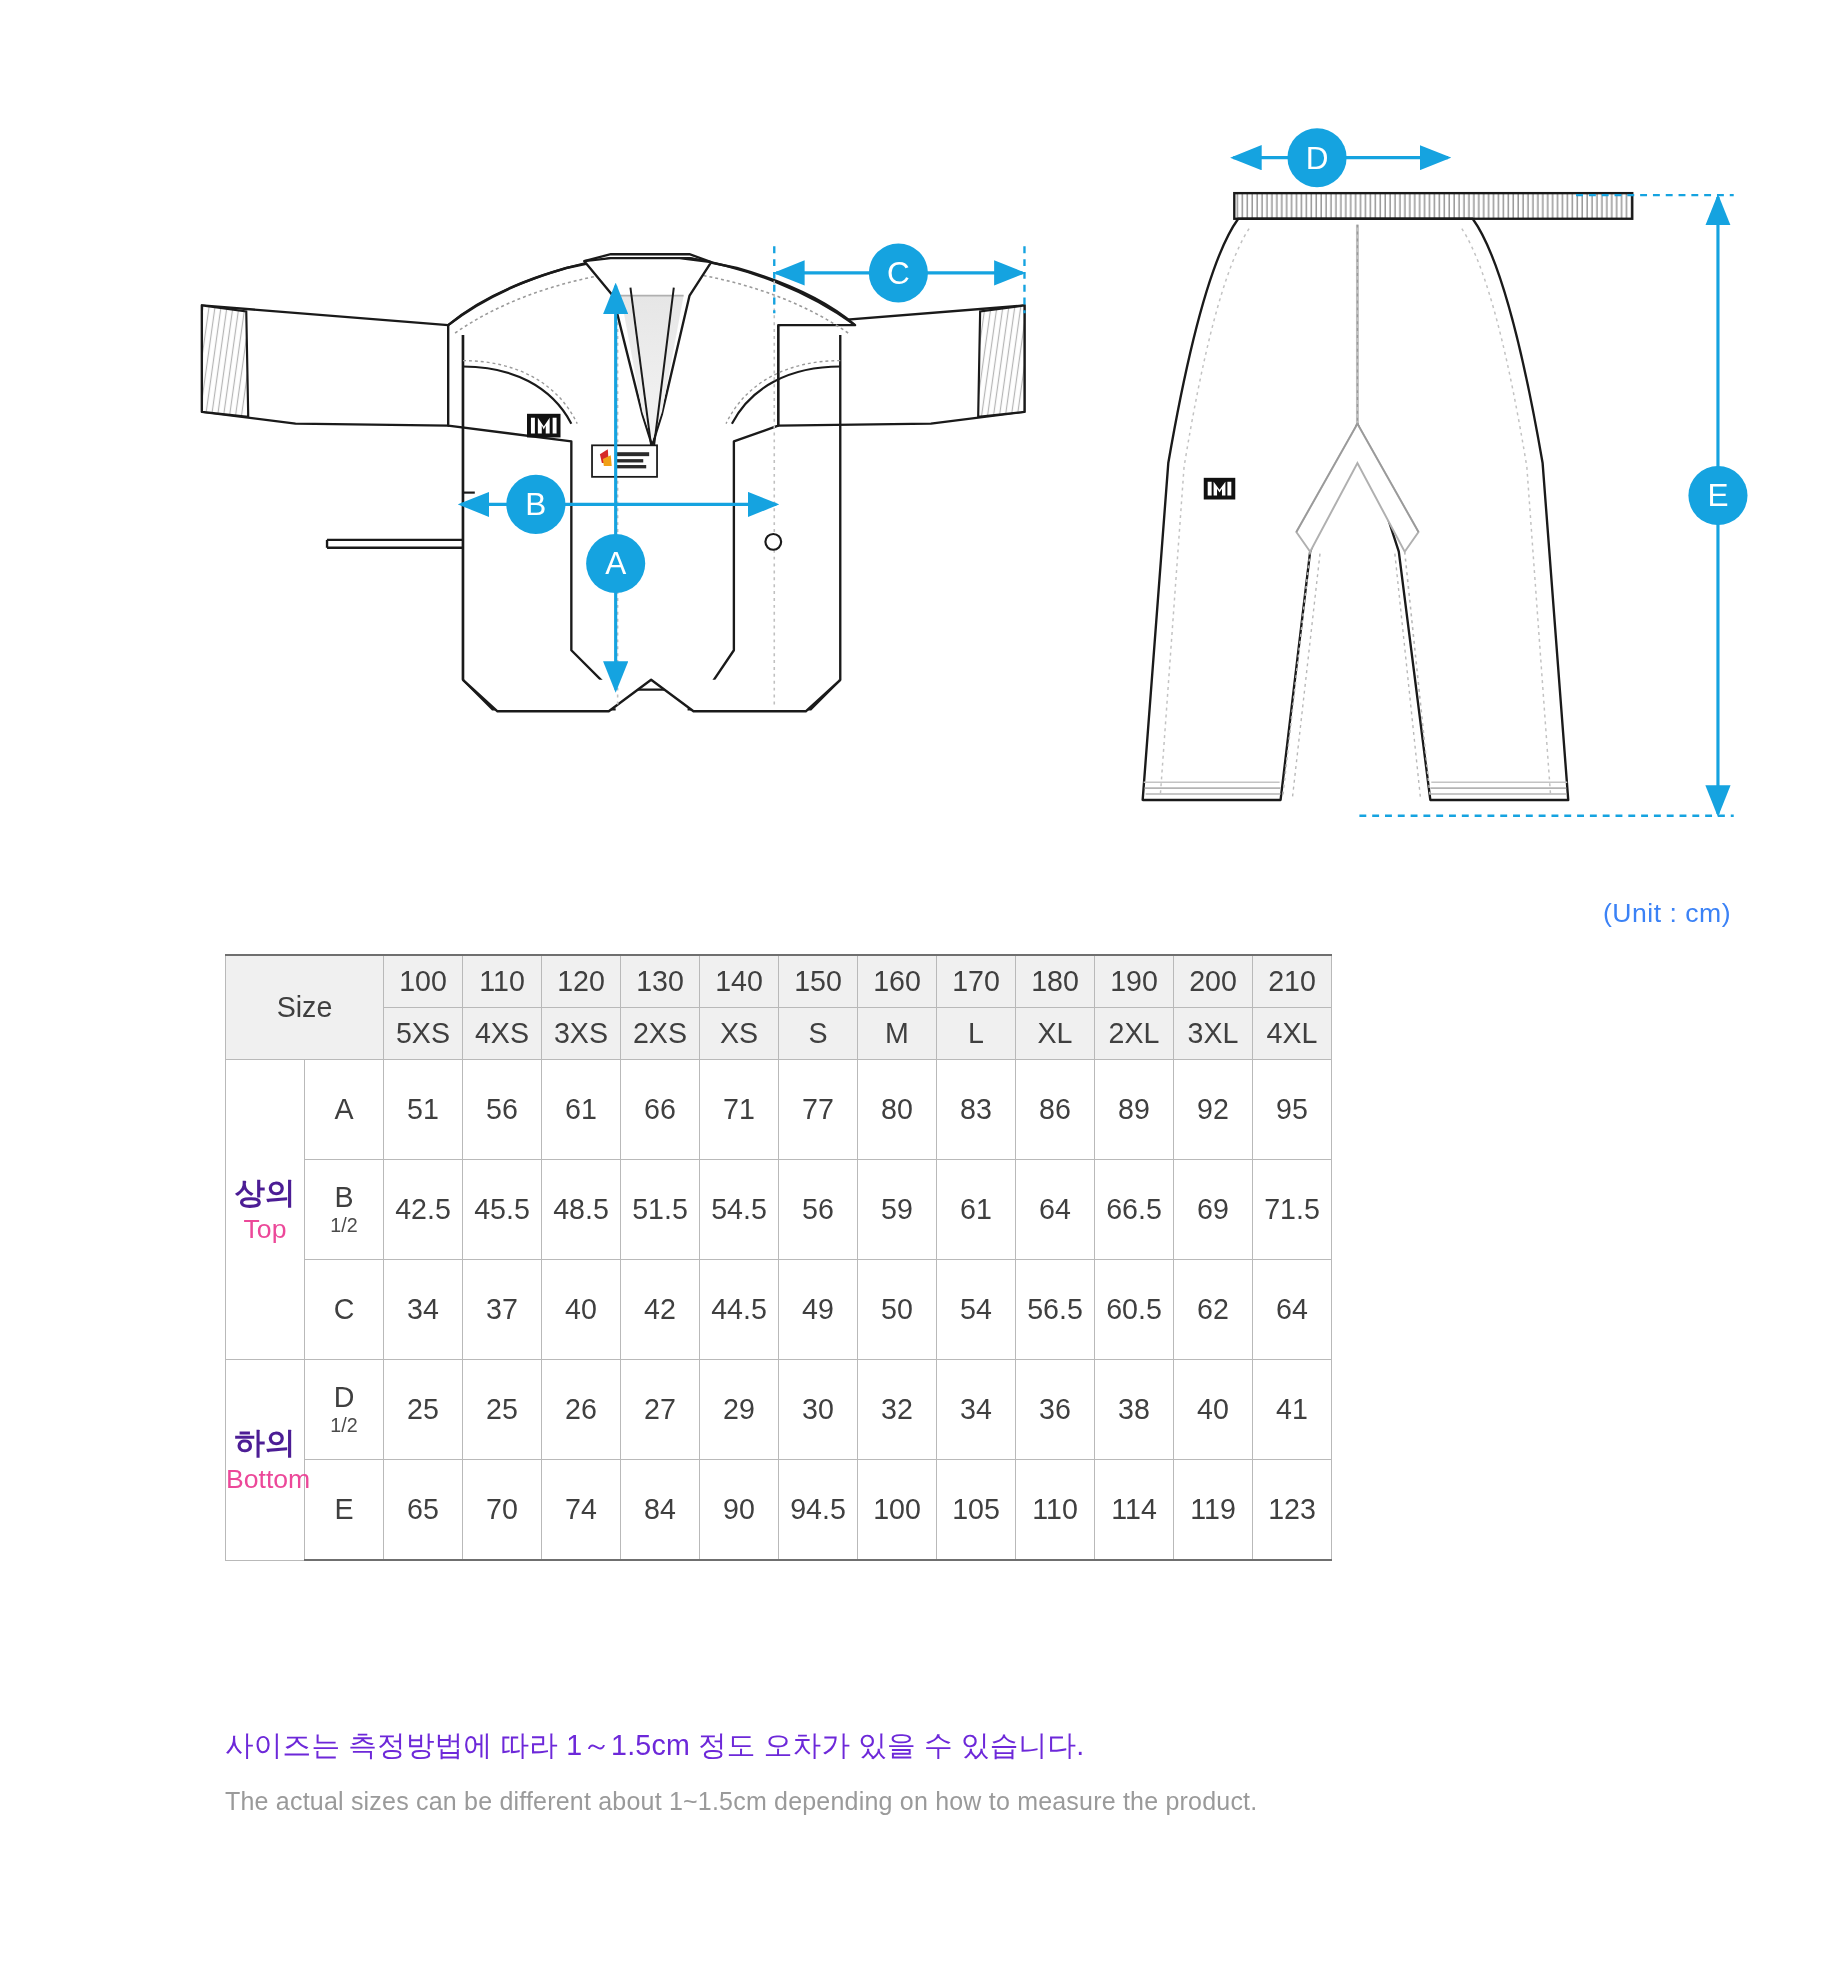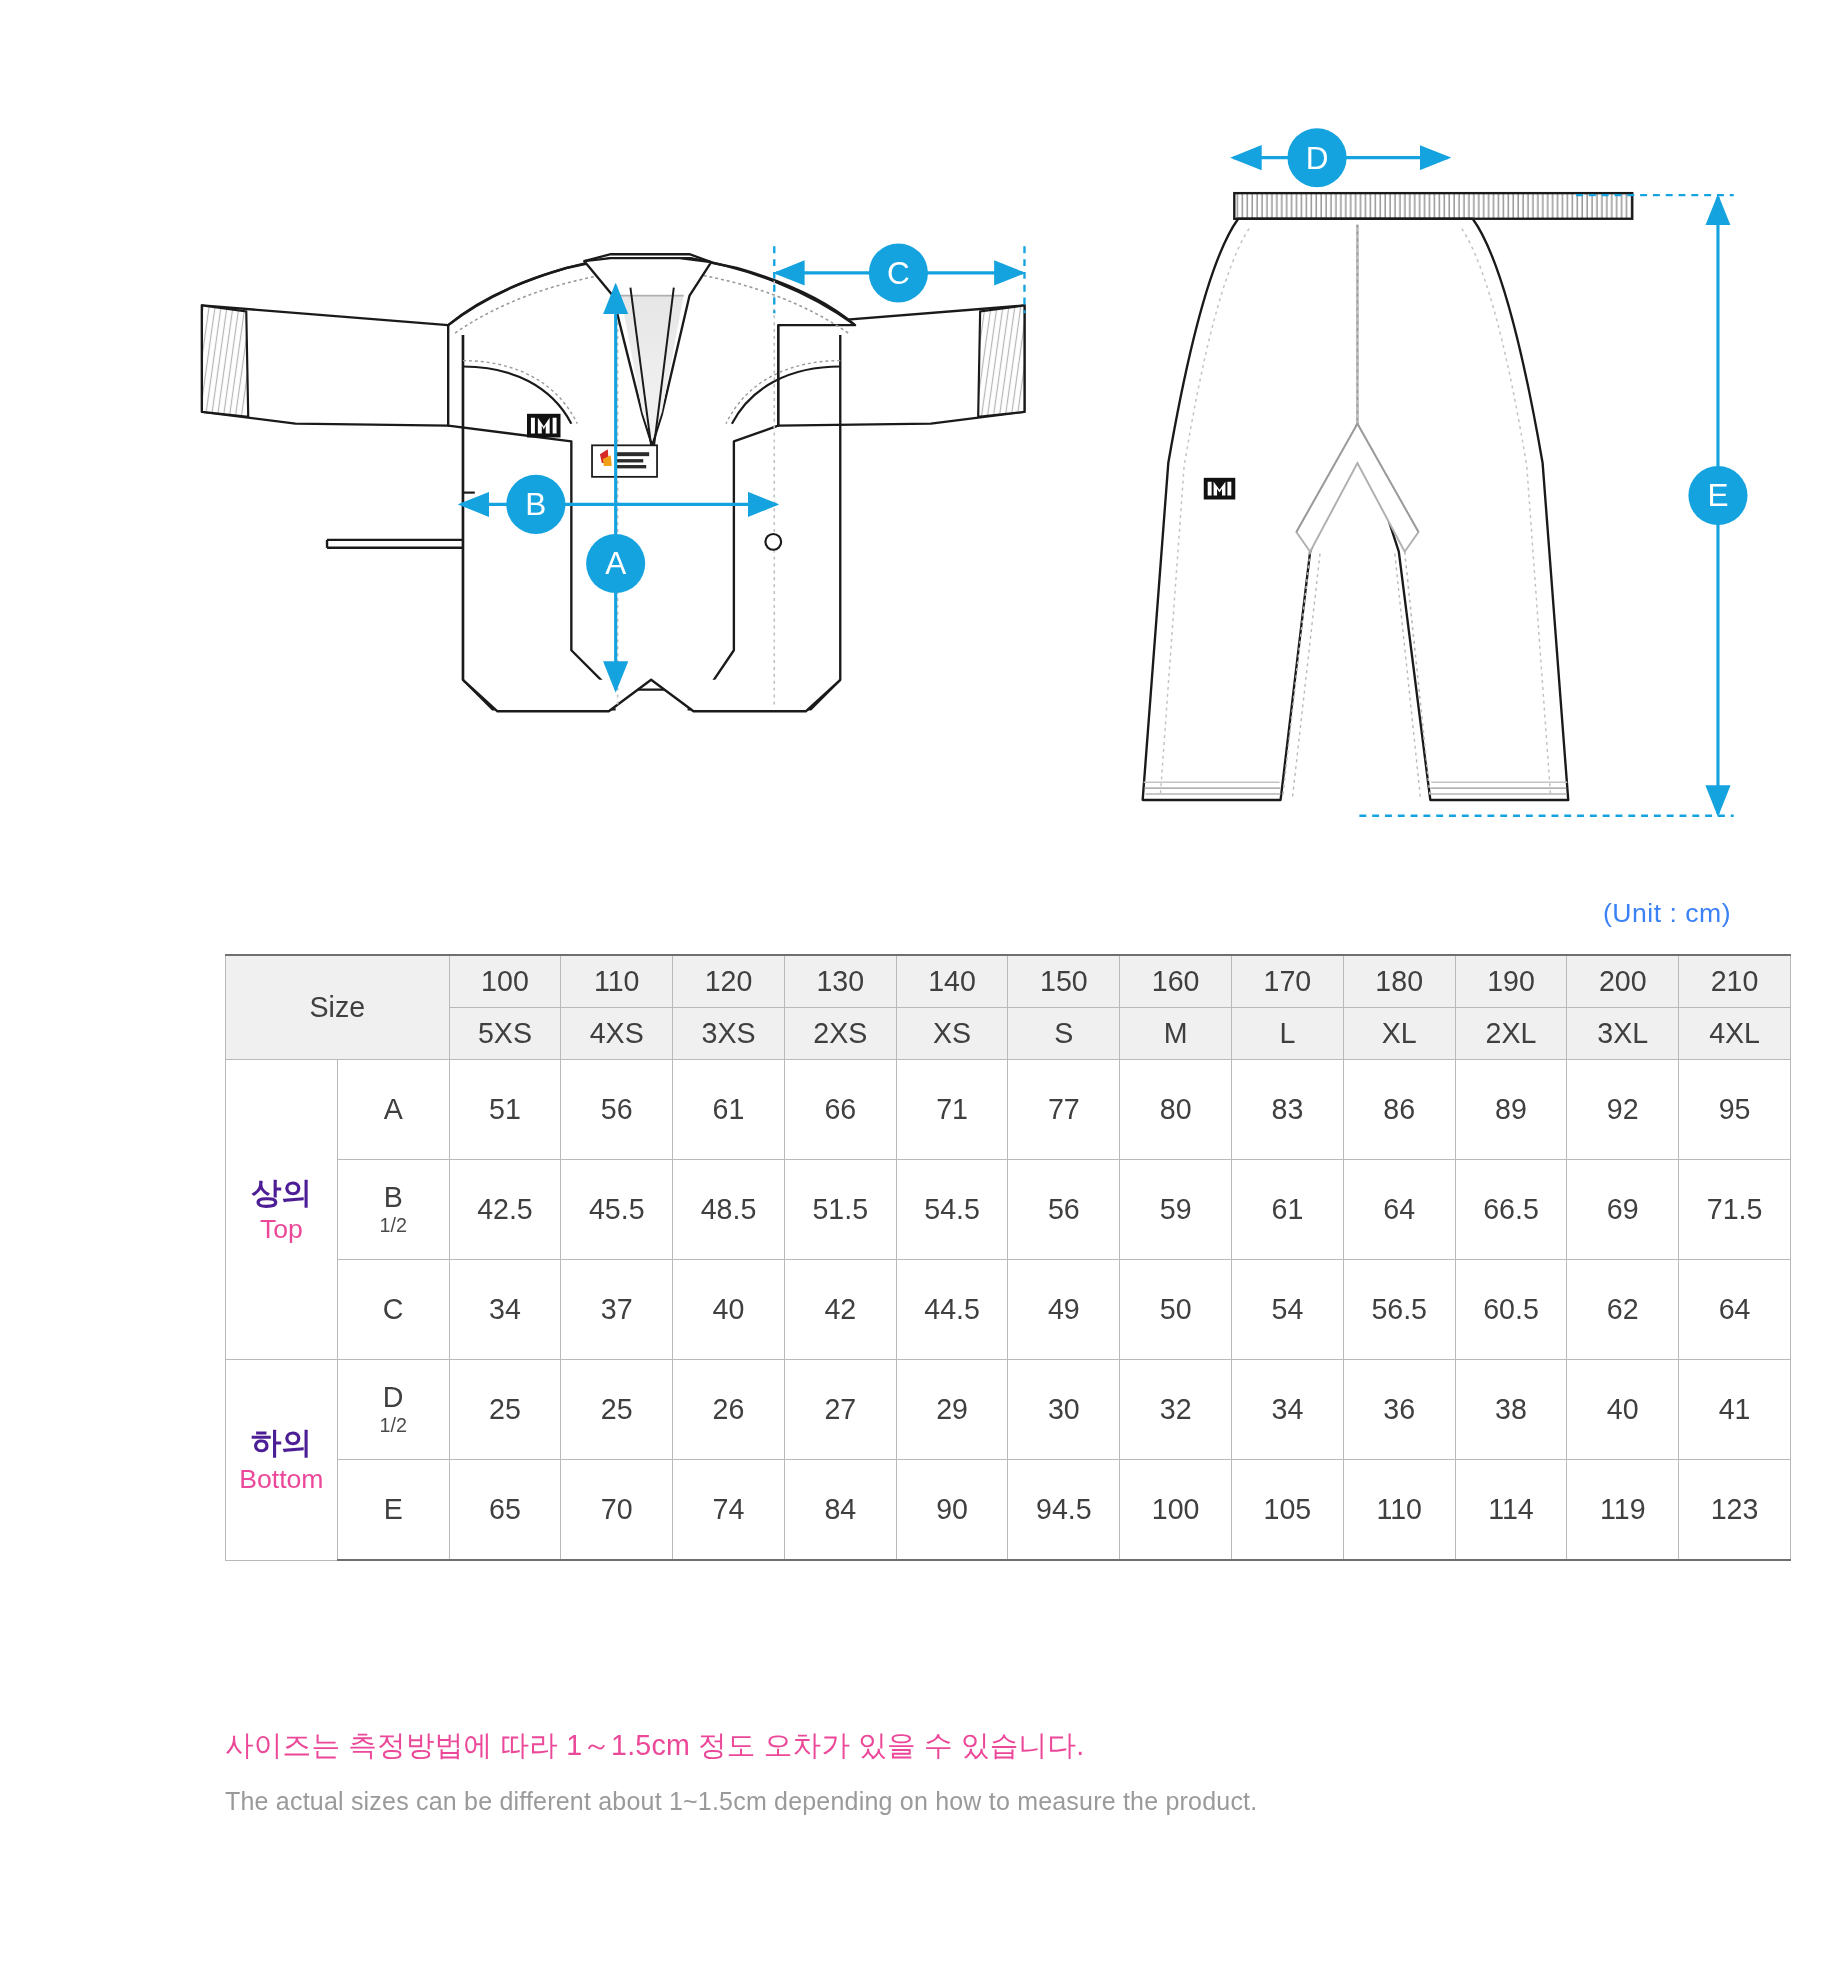--- a/index.html
+++ b/index.html
@@ -46,21 +46,21 @@
 
   
   .table-wrap {
     position: absolute;
     top: 954px;
     left: 225px;
     width: 1394px;
   }
   table.size-table {
     border-collapse: collapse;
-    width: 1566px;
+    width: 1107px;
     table-layout: fixed;
     padding-left: 32px;
   }
   table.size-table td,
   table.size-table th {
     border: 1px solid #b9b9b9;
     text-align: center;
     vertical-align: middle;
     font-weight: normal;
     font-size: 28.6px;
@@ -129,21 +129,21 @@
 
   
   .notes {
     position: absolute;
     top: 1726px;
     left: 225px;
     width: 1379px;
   }
   .note-kr {
     font-size: 28.6px;
-    color: #ec4899;
+    color: #6d28d9;
     margin-bottom: 21.7px;
     letter-spacing: 0.2px;
   }
   .note-en {
     font-size: 25px;
     color: #9a9a9a;
     letter-spacing: 0.2px;
   }
 </style>
 </head>

